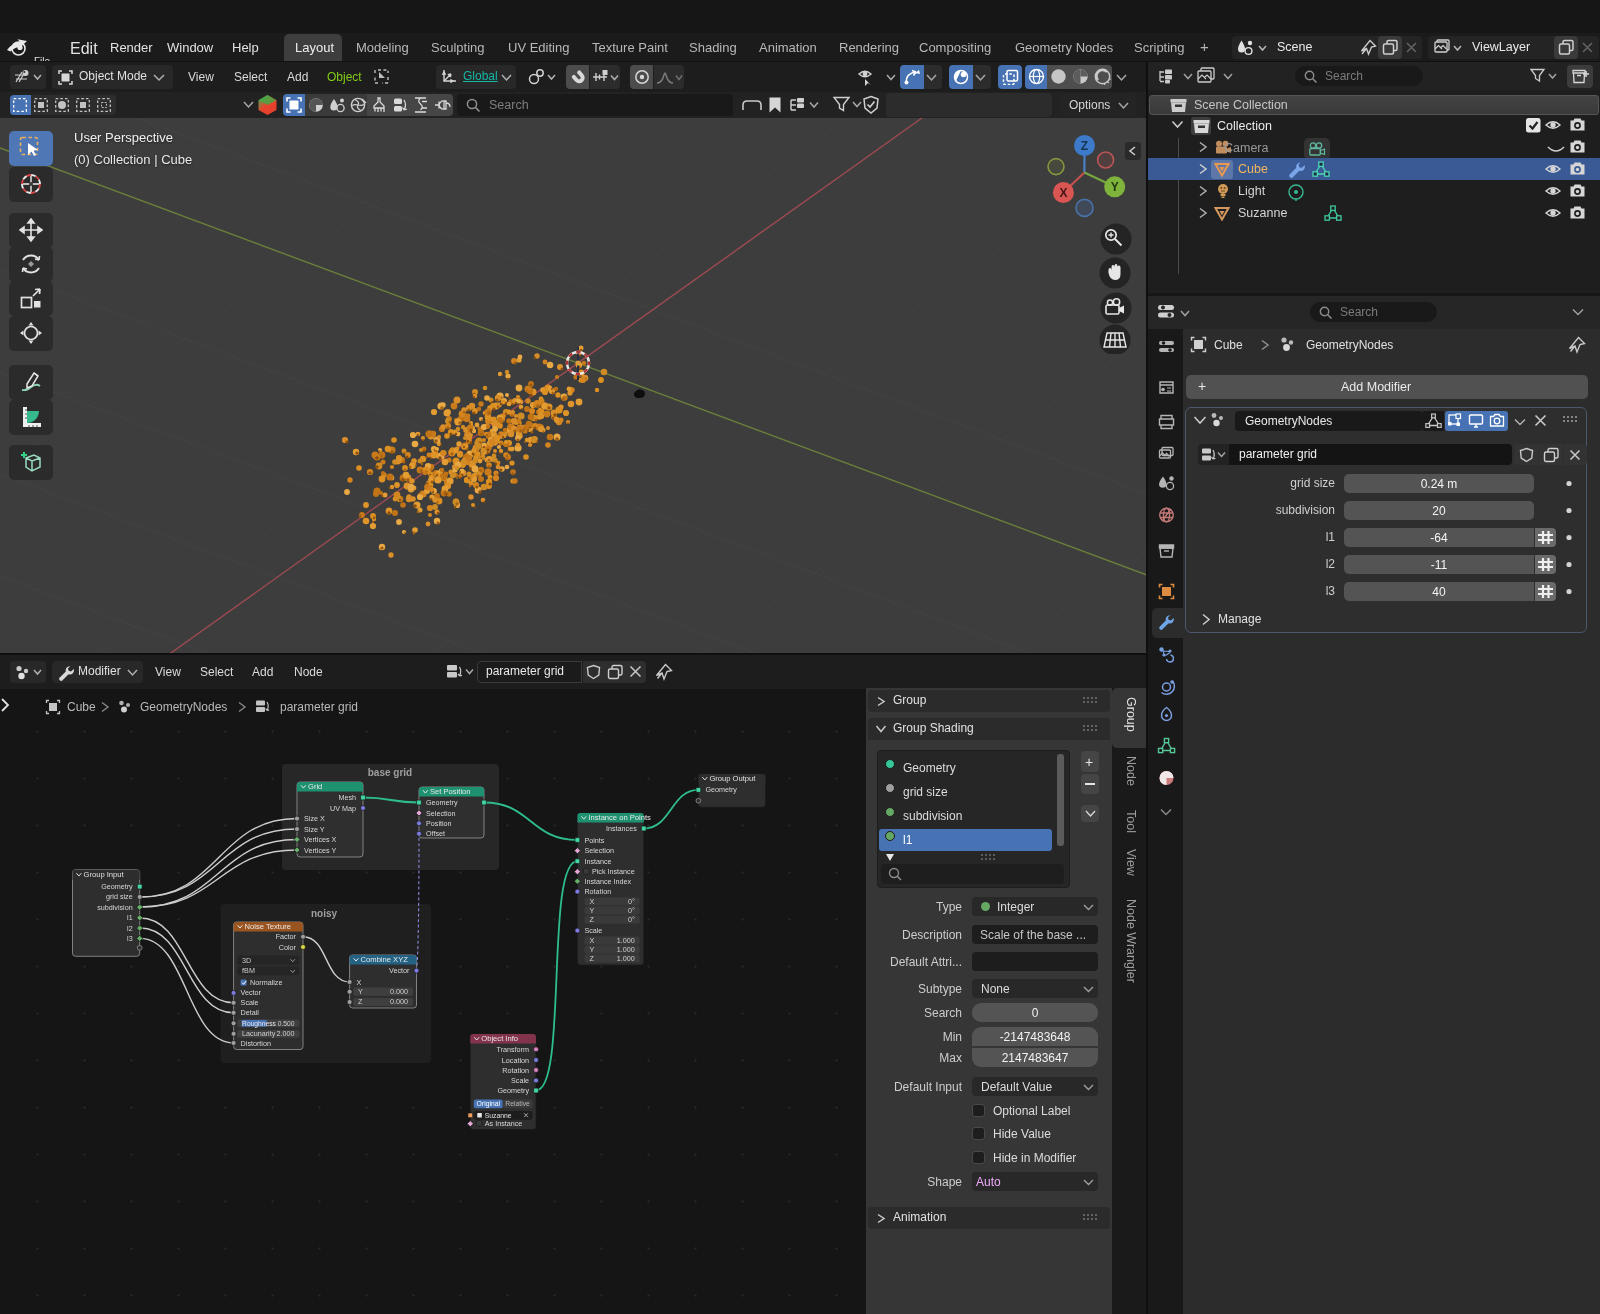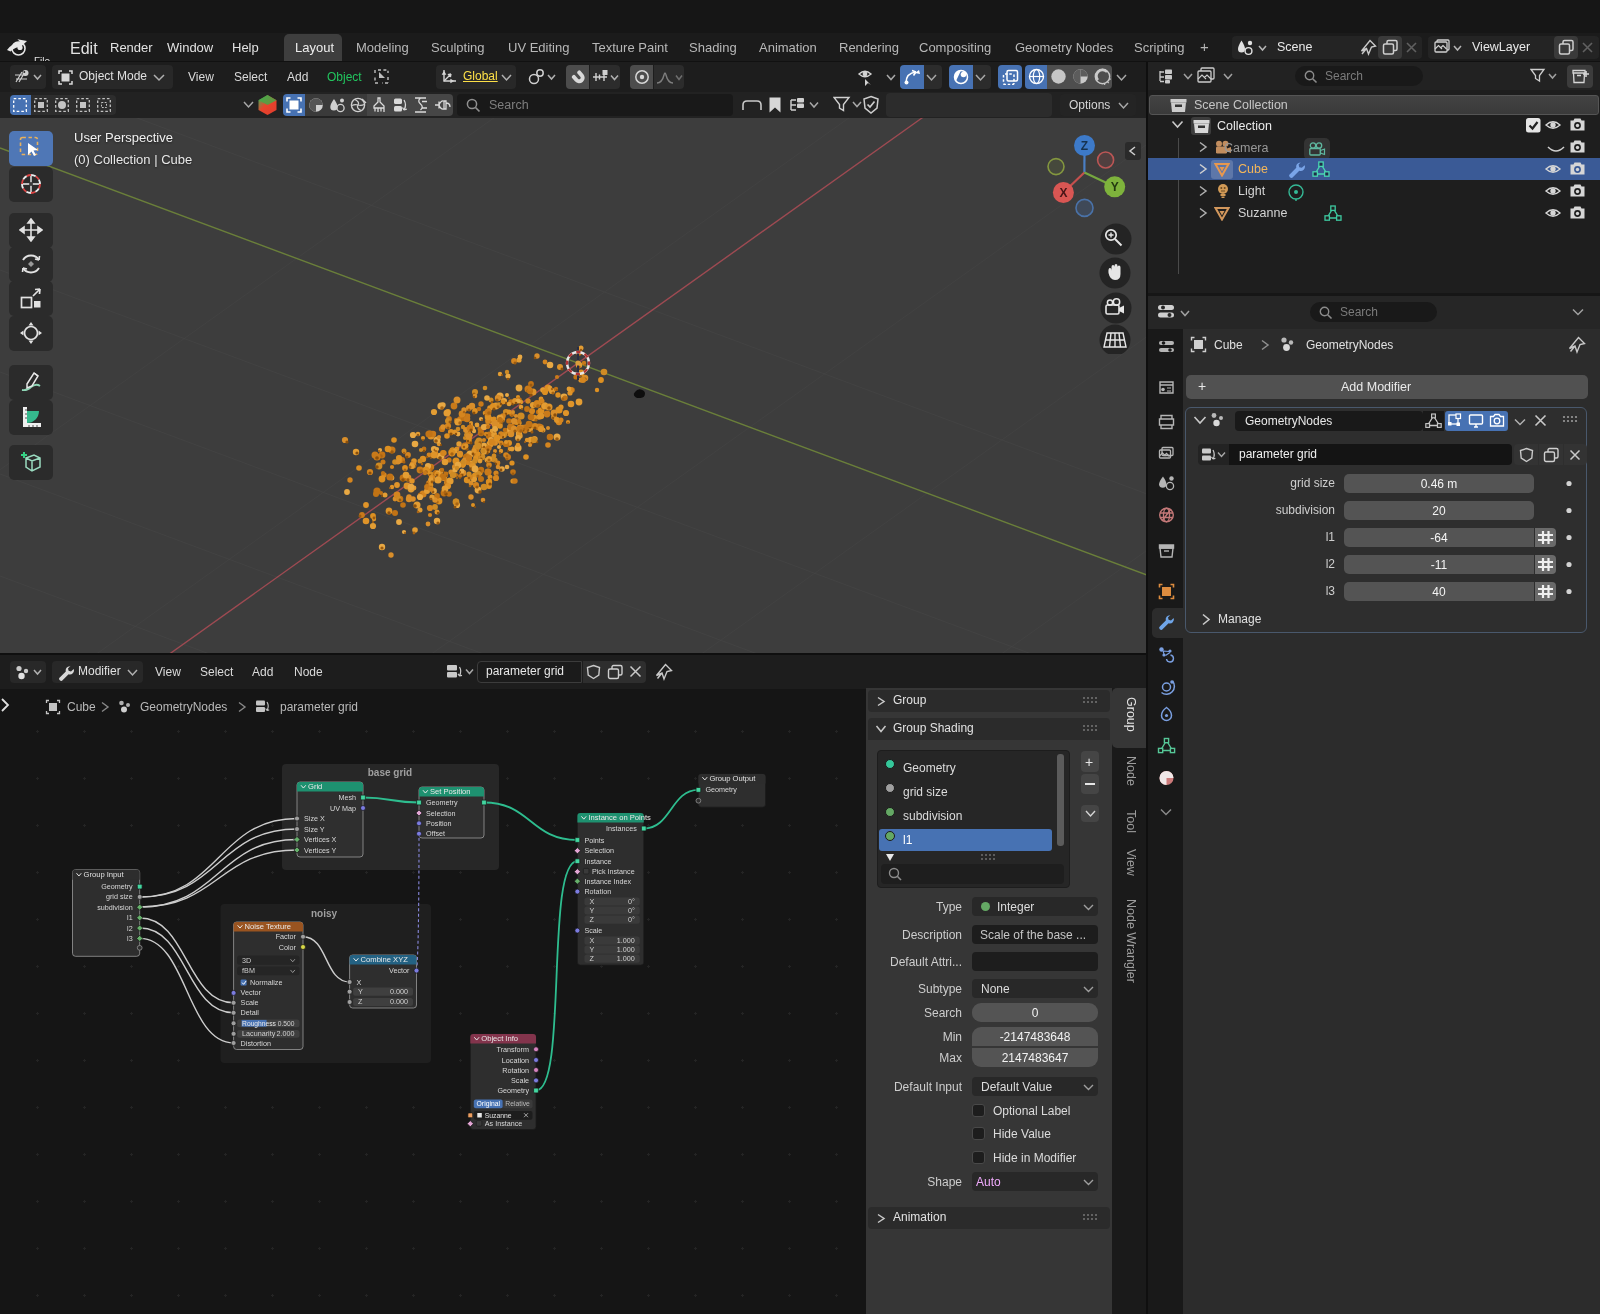--- a/index.html
+++ b/index.html
@@ -862,31 +862,31 @@
     <rect x="3.5" y="3.5" width="8" height="8" fill="#d8d8d8"></rect>
     <path d="M1 4 L1 1 L4 1 M11 1 L14 1 L14 4 M14 11 L14 14 L11 14 M4 14 L1 14 L1 11" stroke="#d8d8d8" stroke-width="1.5" fill="none"></path>
   </svg>
   <div class="abs txt" style="left:79px;top:7px;color:#e0e0e0;">Object Mode</div>
   <svg class="abs" style="left:153px;top:12px;" width="12" height="8">
         <path d="M1 1 l5 5 l5 -5" fill="none" stroke="#b0b0b0" stroke-width="1.5"></path>
       </svg>
   <div class="abs txt" style="left:188px;top:8px;color:#dadada;">View</div>
   <div class="abs txt" style="left:234px;top:8px;color:#dadada;">Select</div>
   <div class="abs txt" style="left:287px;top:8px;color:#dadada;">Add</div>
-  <div class="abs txt" style="left:327px;top:8px;color:#22c55e;">Object</div>
+  <div class="abs txt" style="left:327px;top:8px;color:#84cc16;">Object</div>
   <svg class="abs" style="left:374px;top:7px;" width="18" height="17">
     <path d="M4 1 L14 1 L14 4 M14 8 L14 14 M14 14 L8 14 M4 14 L1 14 L1 8 M1 4 L1 1" stroke="#bdbdbd" stroke-width="1.4" fill="none" stroke-dasharray="3 2.4"></path>
     <path d="M5 9 L5 3 L11 9 Z" fill="#bdbdbd"></path>
   </svg>
   <div class="abs" style="left:436px;top:3px;width:80px;height:24px;background:#282828;border-radius:4px;"></div>
   <svg class="abs" style="left:441px;top:7px;" width="18" height="16">
     <path d="M3 1 L3 12 L15 12" stroke="#d5d5d5" stroke-width="1.4" fill="none"></path>
     <path d="M3 12 L10 5 M10 5 l-3.2 0.6 M10 5 l-0.6 3.2 M12 12 l-2 -1.2 l0 2.4 Z M3 3 l-1.2 2 l2.4 0 Z" stroke="#d5d5d5" stroke-width="1.3" fill="#d5d5d5"></path>
   </svg>
-  <div class="abs txt" style="left:463px;top:7px;color:#fde047;text-decoration:underline;">Global</div>
+  <div class="abs txt" style="left:463px;top:7px;color:#14b8a6;text-decoration:underline;">Global</div>
   <svg class="abs" style="left:501px;top:12px;" width="12" height="8">
         <path d="M1 1 l4.5 5 l4.5 -5" fill="none" stroke="#b0b0b0" stroke-width="1.5"></path>
       </svg>
   <svg class="abs" style="left:527px;top:6px;" width="32" height="18">
     <circle cx="7" cy="11" r="4.5" fill="none" stroke="#cfcfcf" stroke-width="1.5"></circle>
     <circle cx="13" cy="5" r="3.2" fill="none" stroke="#cfcfcf" stroke-width="1.5"></circle>
     <path d="M21 7 l3.5 4 l3.5 -4" fill="none" stroke="#b0b0b0" stroke-width="1.5"></path>
   </svg>
   <div class="abs" style="left:566px;top:3px;width:23px;height:24px;background:#4c4c4c;border-radius:4px 0 0 4px;"></div>
   <svg class="abs" style="left:570px;top:7px;" width="16" height="16">
@@ -1933,21 +1933,21 @@
         <rect x="5" y="1.5" width="10" height="9.5" rx="1.5" fill="none" stroke="#cfcfcf" stroke-width="1.4"></rect>
         <rect x="1.5" y="5" width="10" height="9.5" rx="1.5" fill="#333" stroke="#cfcfcf" stroke-width="1.4"></rect>
       </svg>
   <div class="abs" style="left:416px;top:148px;width:23px;height:21px;background:#333333;border-radius:0 4px 4px 0;"></div>
   <svg class="abs" style="left:421px;top:153px;" width="12" height="12">
         <path d="M1.5 1.5 L10.5 10.5 M10.5 1.5 L1.5 10.5" stroke="#c9c9c9" stroke-width="1.5"></path>
       </svg>
 
   <div class="abs txt" style="left:0;top:180px;width:187px;text-align:right;color:#cfcfcf;">grid size</div>
   <div class="abs" style="left:196px;top:178px;width:190px;height:19px;background:#545454;border-radius:5px;"></div>
-  <div class="abs txt" style="left:196px;top:181px;width:190px;text-align:center;color:#f4f4f4;">0.46 m</div>
+  <div class="abs txt" style="left:196px;top:181px;width:190px;text-align:center;color:#f4f4f4;">0.24 m</div>
   <div class="abs txt" style="left:0;top:207px;width:187px;text-align:right;color:#cfcfcf;">subdivision</div>
   <div class="abs" style="left:196px;top:205px;width:190px;height:19px;background:#545454;border-radius:5px;"></div>
   <div class="abs txt" style="left:196px;top:208px;width:190px;text-align:center;color:#f4f4f4;">20</div>
   <div class="abs txt" style="left:0;top:234px;width:187px;text-align:right;color:#cfcfcf;">l1</div>
   <div class="abs" style="left:196px;top:232px;width:190px;height:19px;background:#545454;border-radius:5px 0 0 5px;"></div>
   <div class="abs txt" style="left:196px;top:235px;width:190px;text-align:center;color:#f4f4f4;">-64</div>
   <div class="abs" style="left:387px;top:232px;width:21px;height:19px;background:#6a6a6a;border-radius:0 4px 4px 0;"></div>
   <div class="abs txt" style="left:0;top:261px;width:187px;text-align:right;color:#cfcfcf;">l2</div>
   <div class="abs" style="left:196px;top:259px;width:190px;height:19px;background:#545454;border-radius:5px 0 0 5px;"></div>
   <div class="abs txt" style="left:196px;top:262px;width:190px;text-align:center;color:#f4f4f4;">-11</div>

